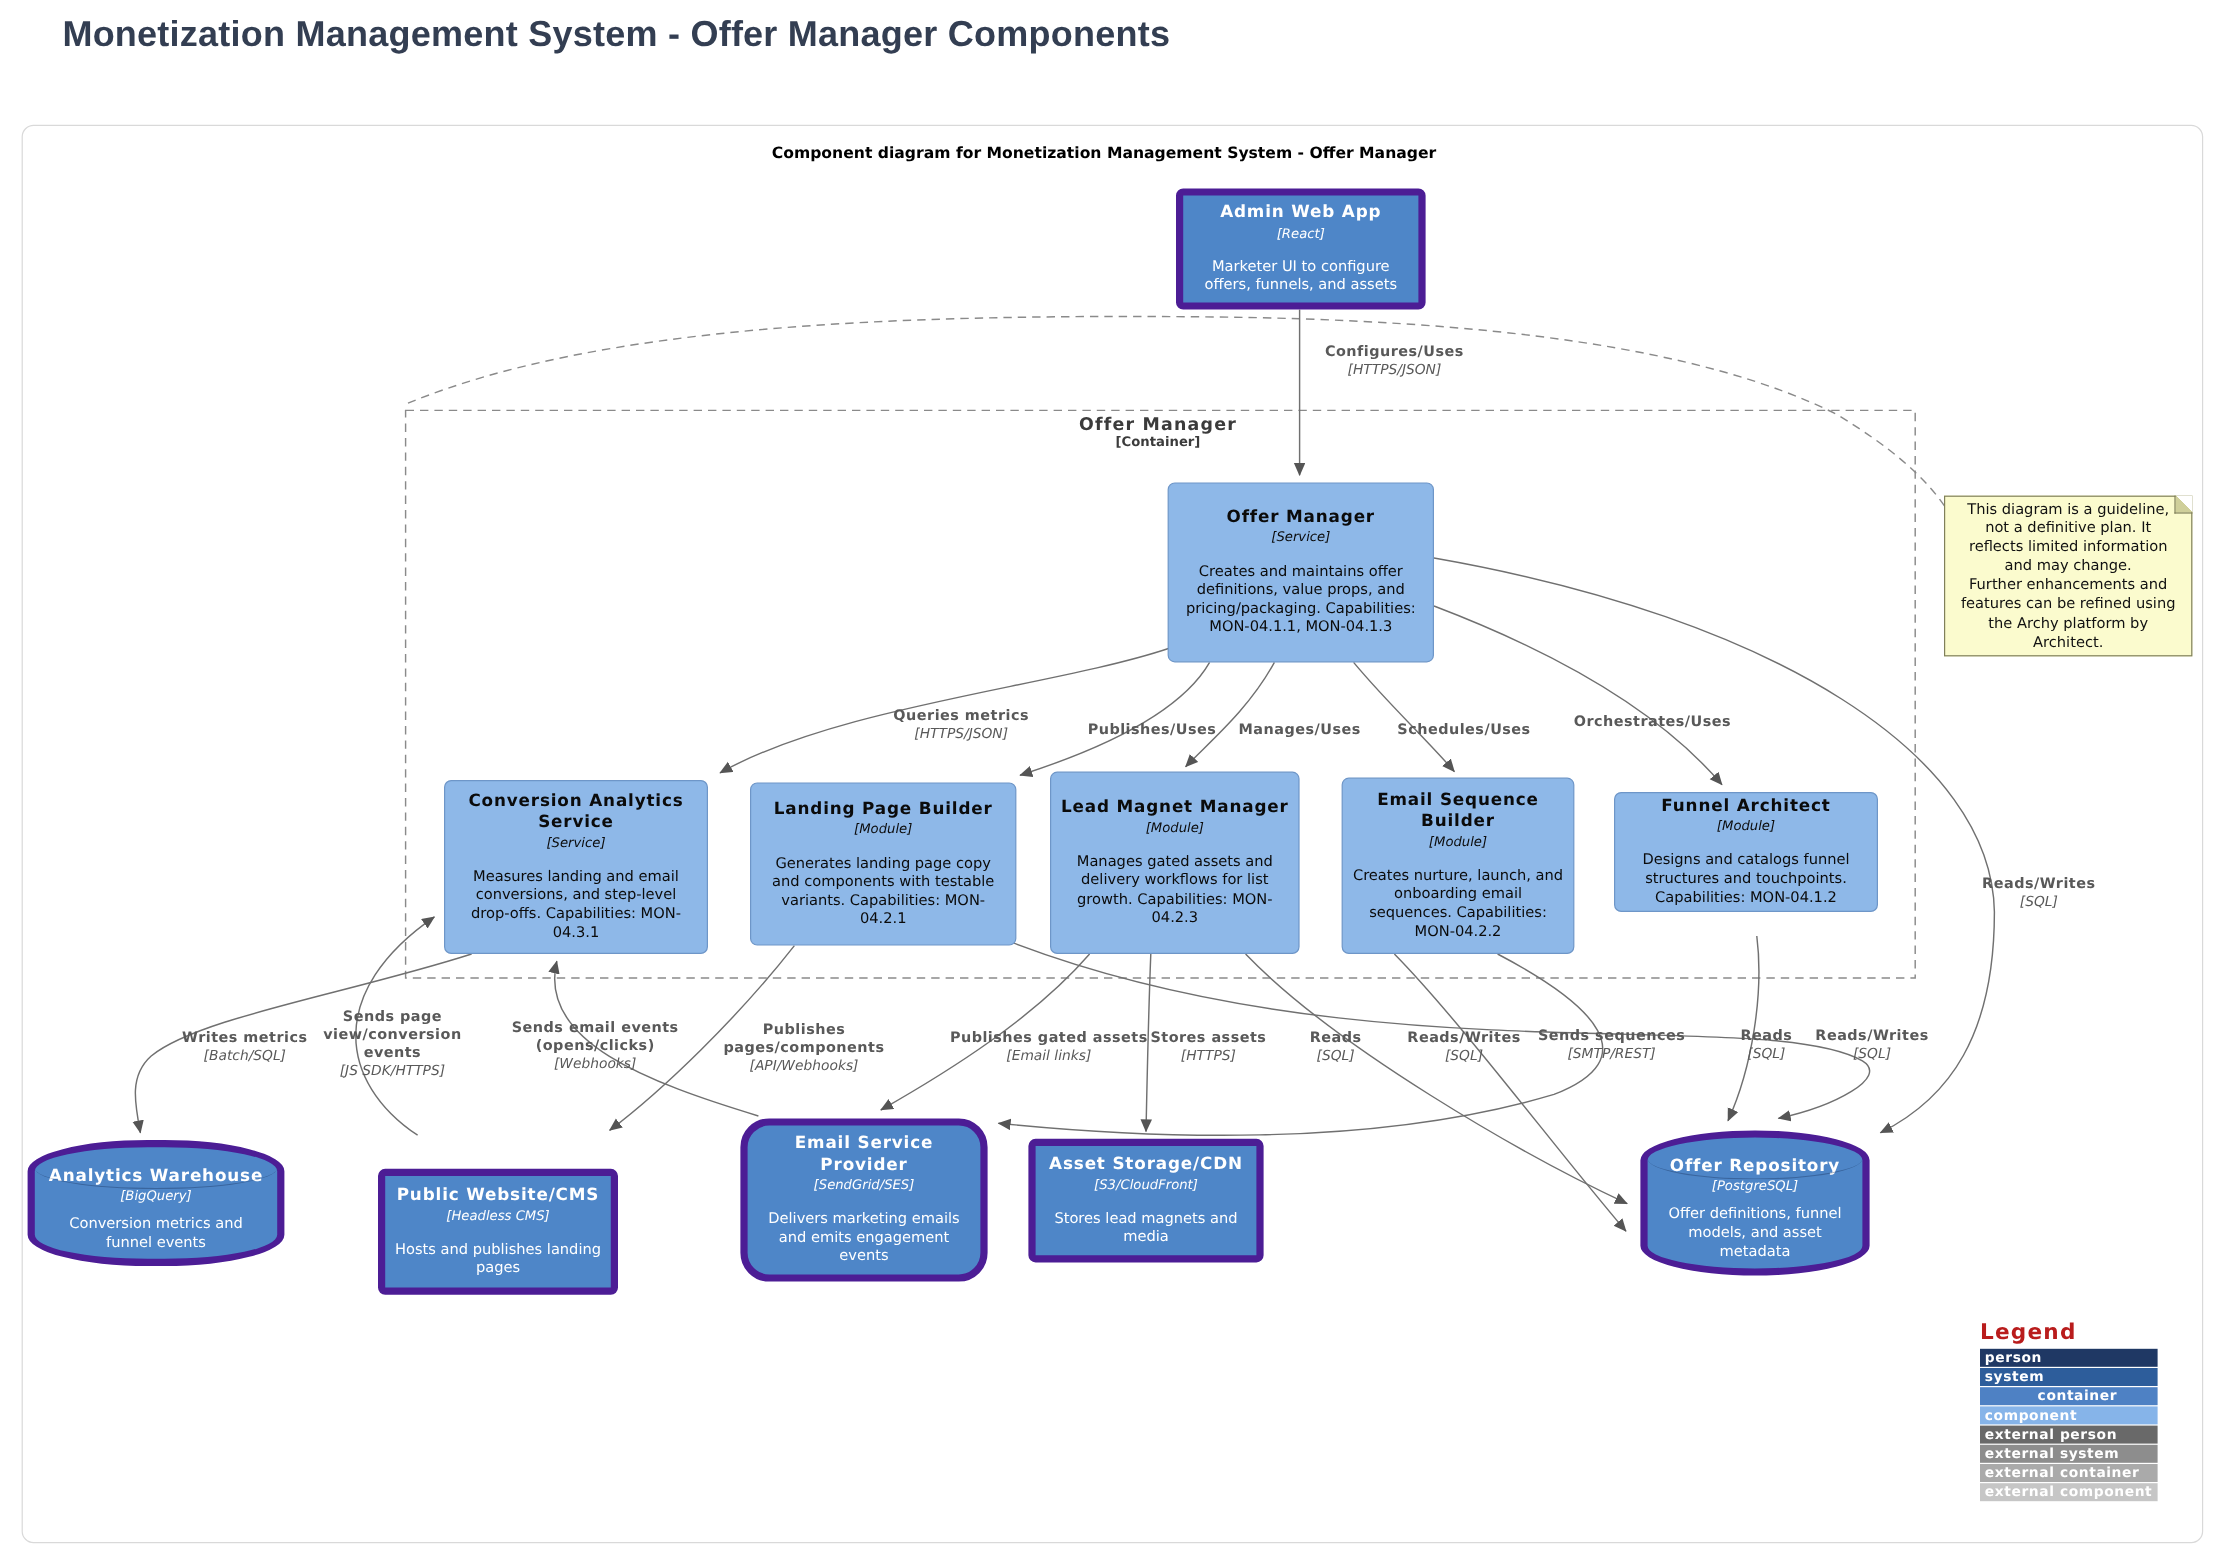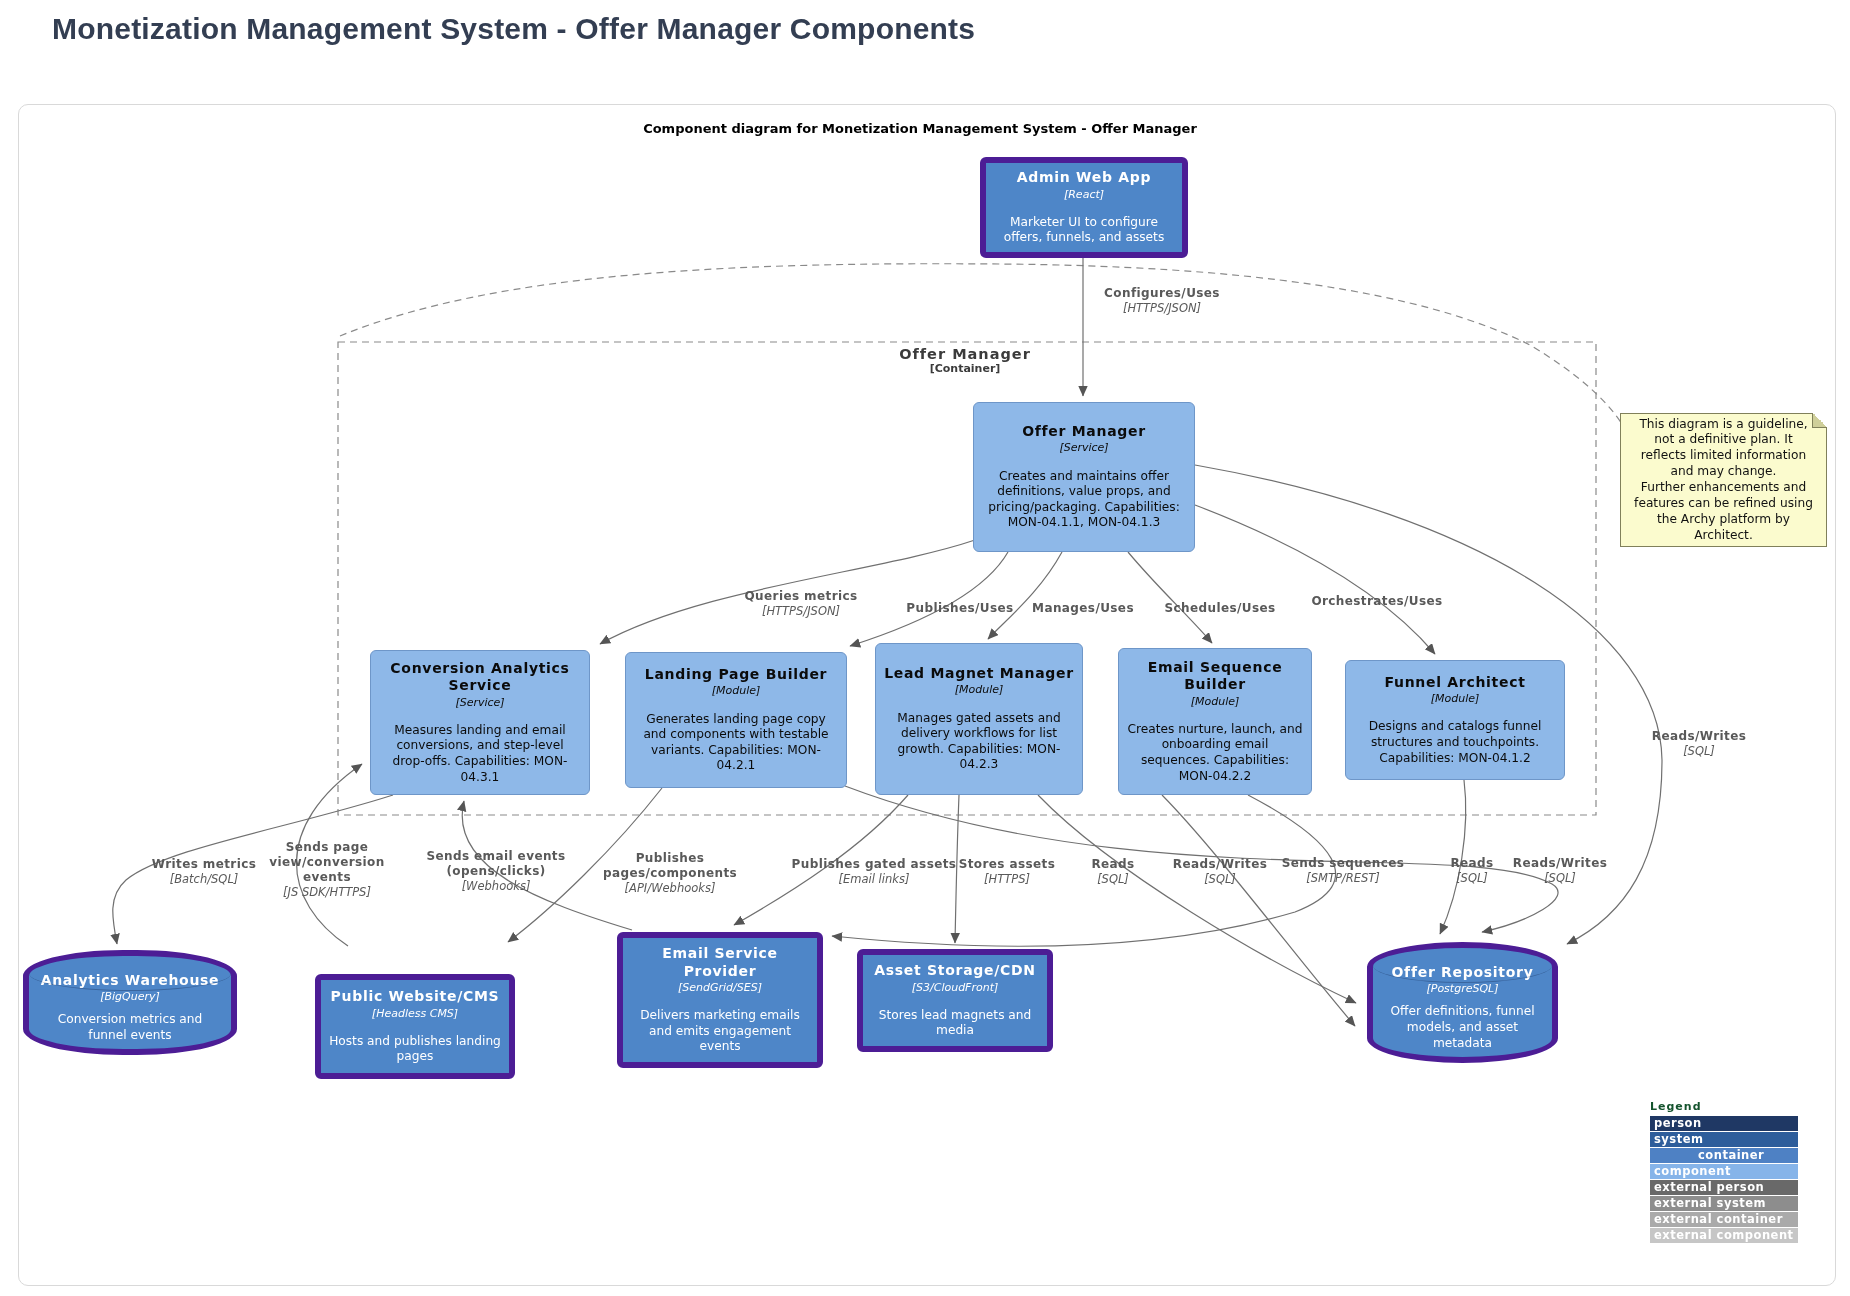--- a/index.html
+++ b/index.html
@@ -31,21 +31,21 @@
   .edge-label .lt{font-size:11.5px;font-style:italic;color:#595959;}
   .edge-label .lt:empty{display:none;}
   .note{position:absolute;left:1620px;top:413px;width:207px;height:134px;z-index:3;
     background:#FBFBCE;border:1px solid #80805a;box-sizing:border-box;text-align:center;
     font-size:12.2px;line-height:1.3;color:#111;white-space:pre-line;padding:5px 2px;
     display:flex;align-items:center;justify-content:center;}
   .note::after{content:"";position:absolute;top:-1px;right:-1px;width:14px;height:14px;
     background:linear-gradient(225deg,#fff 0 50%,#cfcf9a 50% 100%);
     border-left:1px solid #80805a;border-bottom:1px solid #80805a;}
   .legend{position:absolute;left:1650px;top:1100px;z-index:3;}
-  .legend .lg-title{font-size:11px;font-weight:bold;color:#14532d;margin-bottom:3px;letter-spacing:1px;}
+  .legend .lg-title{font-size:18px;font-weight:bold;color:#b91c1c;margin-bottom:3px;letter-spacing:1px;}
   .legend .lg-row{width:148px;height:15px;line-height:15px;margin-top:1px;color:#fff;
     font-size:11.5px;font-weight:bold;padding-left:4px;box-sizing:border-box;letter-spacing:.5px;}
 </style>
 </head>
 <body>
 
 <div class="page-title">Monetization Management System - Offer Manager Components</div>
 
 <div class="panel"></div>
 <div class="caption">Component diagram for Monetization Management System - Offer Manager</div>
@@ -116,39 +116,39 @@
   <div class="n-type">[Module]</div>
   <div class="n-desc">Manages gated assets and delivery workflows for list growth. Capabilities: MON-04.2.3</div>
 </div>
 
 <div class="node light" style="left:1118px;top:648px;width:194px;height:147px;">
   <div class="n-title">Email Sequence Builder</div>
   <div class="n-type">[Module]</div>
   <div class="n-desc">Creates nurture, launch, and onboarding email sequences. Capabilities: MON-04.2.2</div>
 </div>
 
-<div class="node light" style="left:1345px;top:660px;width:220px;height:120px;">
+<div class="node light" style="left:1345px;top:660px;width:220px;height:100px;">
   <div class="n-title">Funnel Architect</div>
   <div class="n-type">[Module]</div>
   <div class="n-desc">Designs and catalogs funnel structures and touchpoints. Capabilities: MON-04.1.2</div>
 </div>
 
 <div class="node blue cylinder" style="left:23px;top:950px;width:214px;height:105px;">
   <div class="n-title">Analytics Warehouse</div>
   <div class="n-type">[BigQuery]</div>
   <div class="n-desc" style="margin-top:8px;">Conversion metrics and funnel events</div>
 </div>
 
 <div class="node blue" style="left:315px;top:974px;width:200px;height:105px;">
   <div class="n-title">Public Website/CMS</div>
   <div class="n-type">[Headless CMS]</div>
   <div class="n-desc">Hosts and publishes landing pages</div>
 </div>
 
-<div class="node blue" style="left:617px;top:932px;width:206px;height:136px;">
+<div class="node blue" style="left:617px;top:932px;width:206px;height:136px;border-radius:24px;">
   <div class="n-title">Email Service Provider</div>
   <div class="n-type">[SendGrid/SES]</div>
   <div class="n-desc">Delivers marketing emails and emits engagement events</div>
 </div>
 
 <div class="node blue" style="left:857px;top:949px;width:196px;height:103px;">
   <div class="n-title">Asset Storage/CDN</div>
   <div class="n-type">[S3/CloudFront]</div>
   <div class="n-desc">Stores lead magnets and media</div>
 </div>

